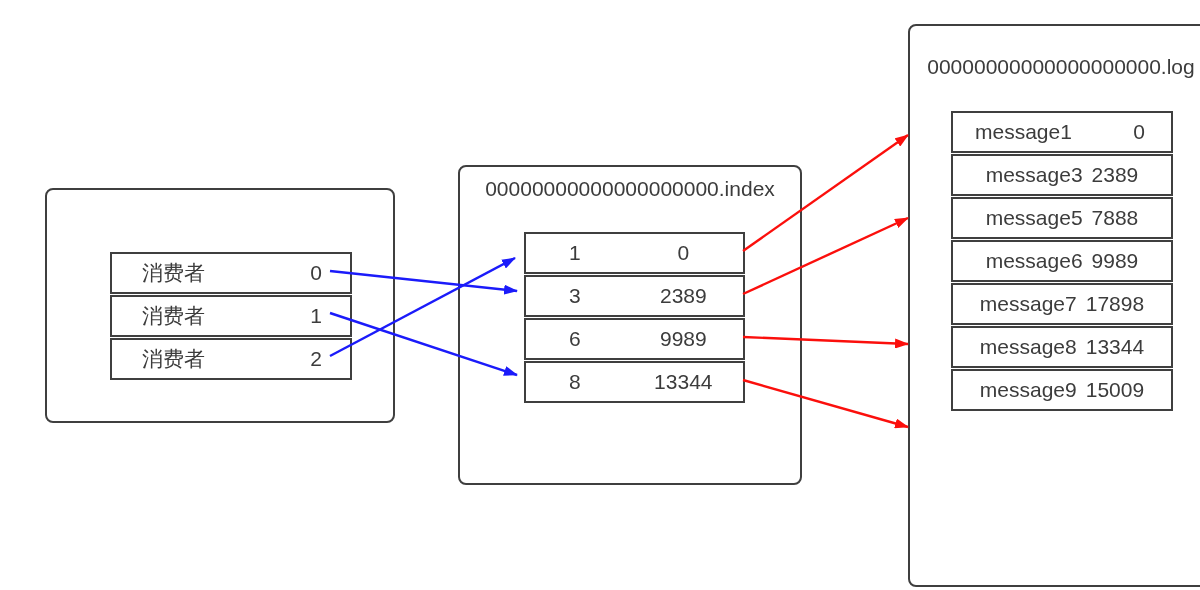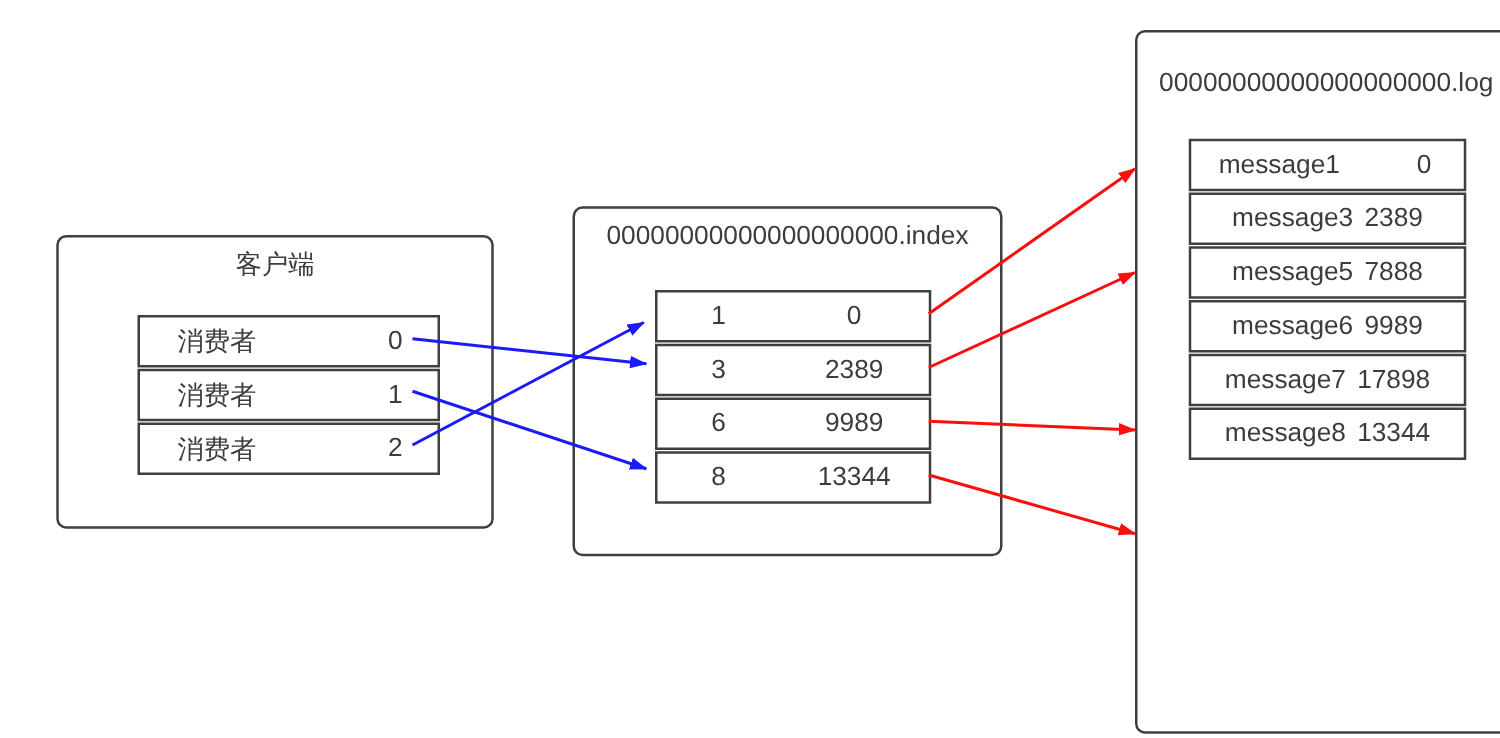--- a/index.html
+++ b/index.html
@@ -31,21 +31,21 @@
     border-radius: 8px;
     background: #ffffff;
   }
   .box-title {
     text-align: center;
     font-size: 21px;
     white-space: nowrap;
     color: #3c3c3c;
   }
   .box.client { left: 45px;  top: 188px; width: 350px; height: 235px; }
-  .box.index  { left: 458px; top: 165px; width: 344px; height: 280px; }
+  .box.index  { left: 458px; top: 165px; width: 344px; height: 320px; }
   .box.log    { left: 908px; top: 24px;  width: 306px; height: 563px; }
 
   .box.client .box-title { margin-top: 7px; }
   .box.index  .box-title { margin-top: 10px; }
   .box.log    .box-title { margin-top: 29px; }
 
   .tbl { position: absolute; }
   .box.client .tbl { left: 63px; top: 62px; width: 242px; }
   .box.index  .tbl { left: 64px; top: 65px; width: 221px; }
   .box.log    .tbl { left: 41px; top: 85px; width: 222px; }
@@ -87,21 +87,20 @@
   <line x1="330" y1="271" x2="517" y2="291" stroke="#1b1bfa" stroke-width="2.4" marker-end="url(#arrow-head-blue)"></line>
       <line x1="330" y1="313" x2="517" y2="375" stroke="#1b1bfa" stroke-width="2.4" marker-end="url(#arrow-head-blue)"></line>
       <line x1="330" y1="356" x2="515" y2="258" stroke="#1b1bfa" stroke-width="2.4" marker-end="url(#arrow-head-blue)"></line>
       <line x1="743" y1="251" x2="908" y2="135" stroke="#fb0f0c" stroke-width="2.4" marker-end="url(#arrow-head-red)"></line>
       <line x1="743" y1="294" x2="908" y2="218" stroke="#fb0f0c" stroke-width="2.4" marker-end="url(#arrow-head-red)"></line>
       <line x1="743" y1="337" x2="908" y2="344" stroke="#fb0f0c" stroke-width="2.4" marker-end="url(#arrow-head-red)"></line>
       <line x1="743" y1="380" x2="908" y2="427" stroke="#fb0f0c" stroke-width="2.4" marker-end="url(#arrow-head-red)"></line>
     </svg>
 
   <div class="box client">
-    <div class="box-title">客户端</div>
     <div class="tbl" id="client-table">
         <div class="row c-row">
           <span class="c-name">消费者</span>
           <span class="c-val">0</span>
         </div>
         <div class="row c-row">
           <span class="c-name">消费者</span>
           <span class="c-val">1</span>
         </div>
         <div class="row c-row">
@@ -153,16 +152,20 @@
           <span class="l-val">9989</span>
         </div>
         <div class="row l-row">
           <span class="l-name">message7</span>
           <span class="l-val">17898</span>
         </div>
         <div class="row l-row">
           <span class="l-name">message8</span>
           <span class="l-val">13344</span>
         </div>
+        <div class="row l-row">
+          <span class="l-name">message9</span>
+          <span class="l-val">15009</span>
+        </div>
       </div>
   </div>
 
 </div>
 
 </body></html>

